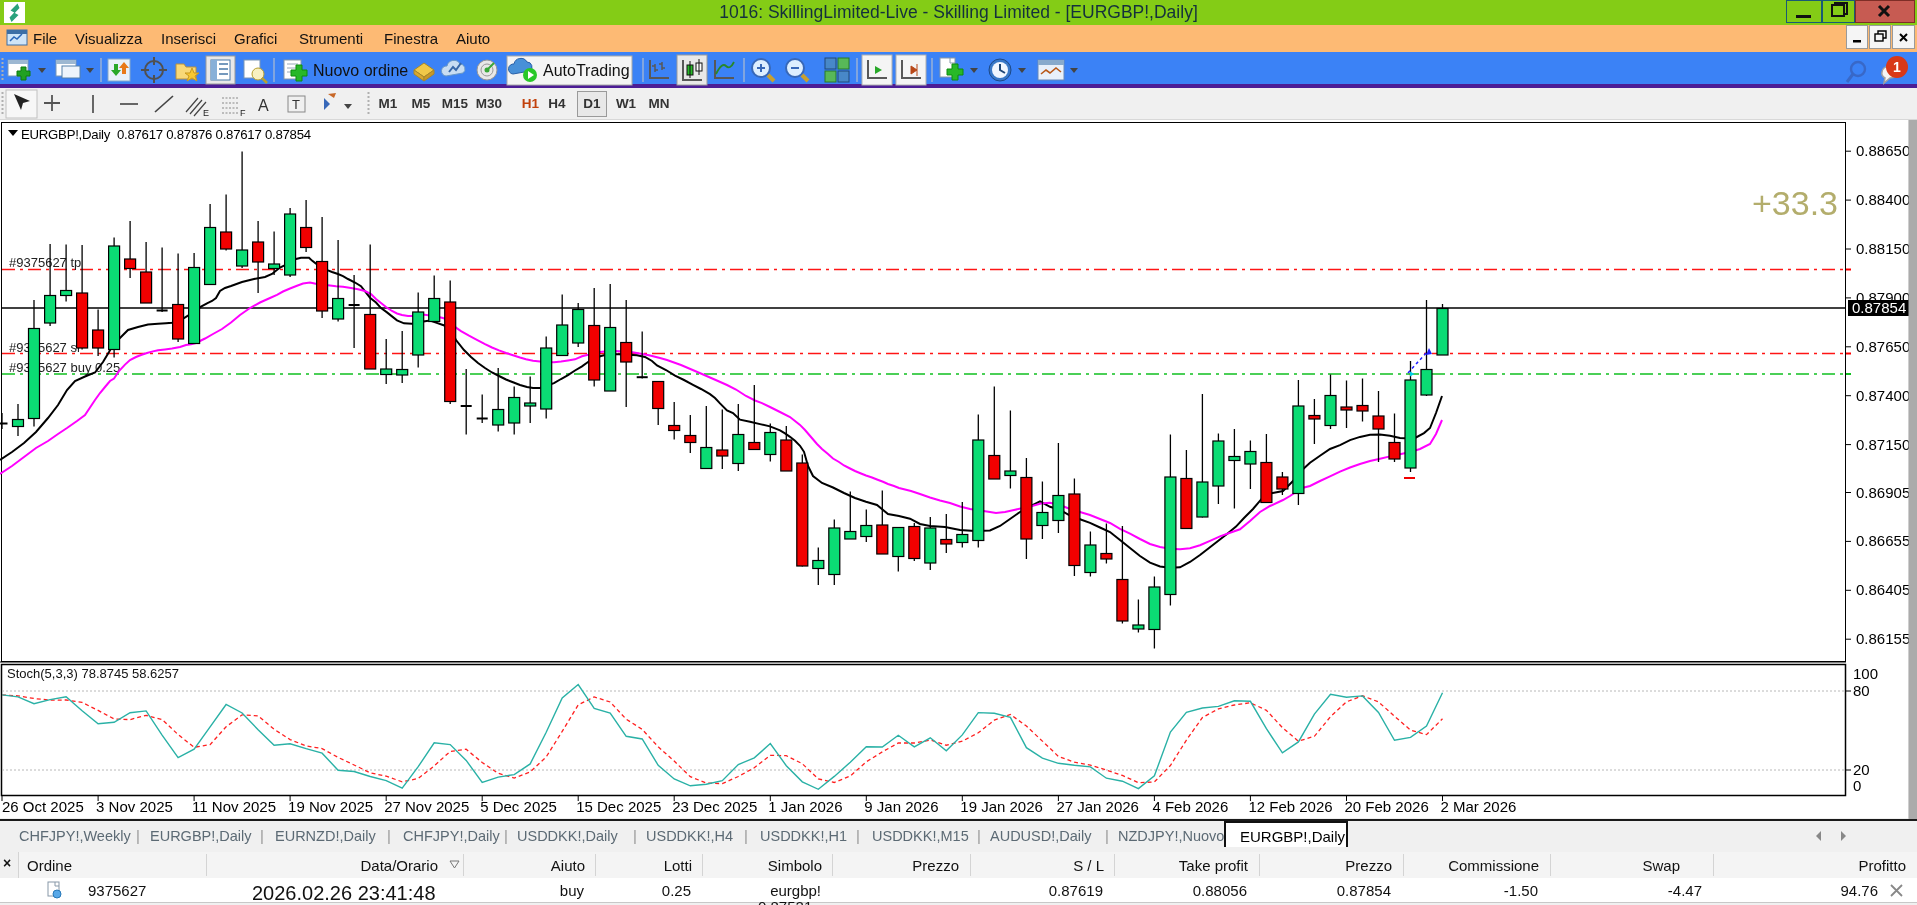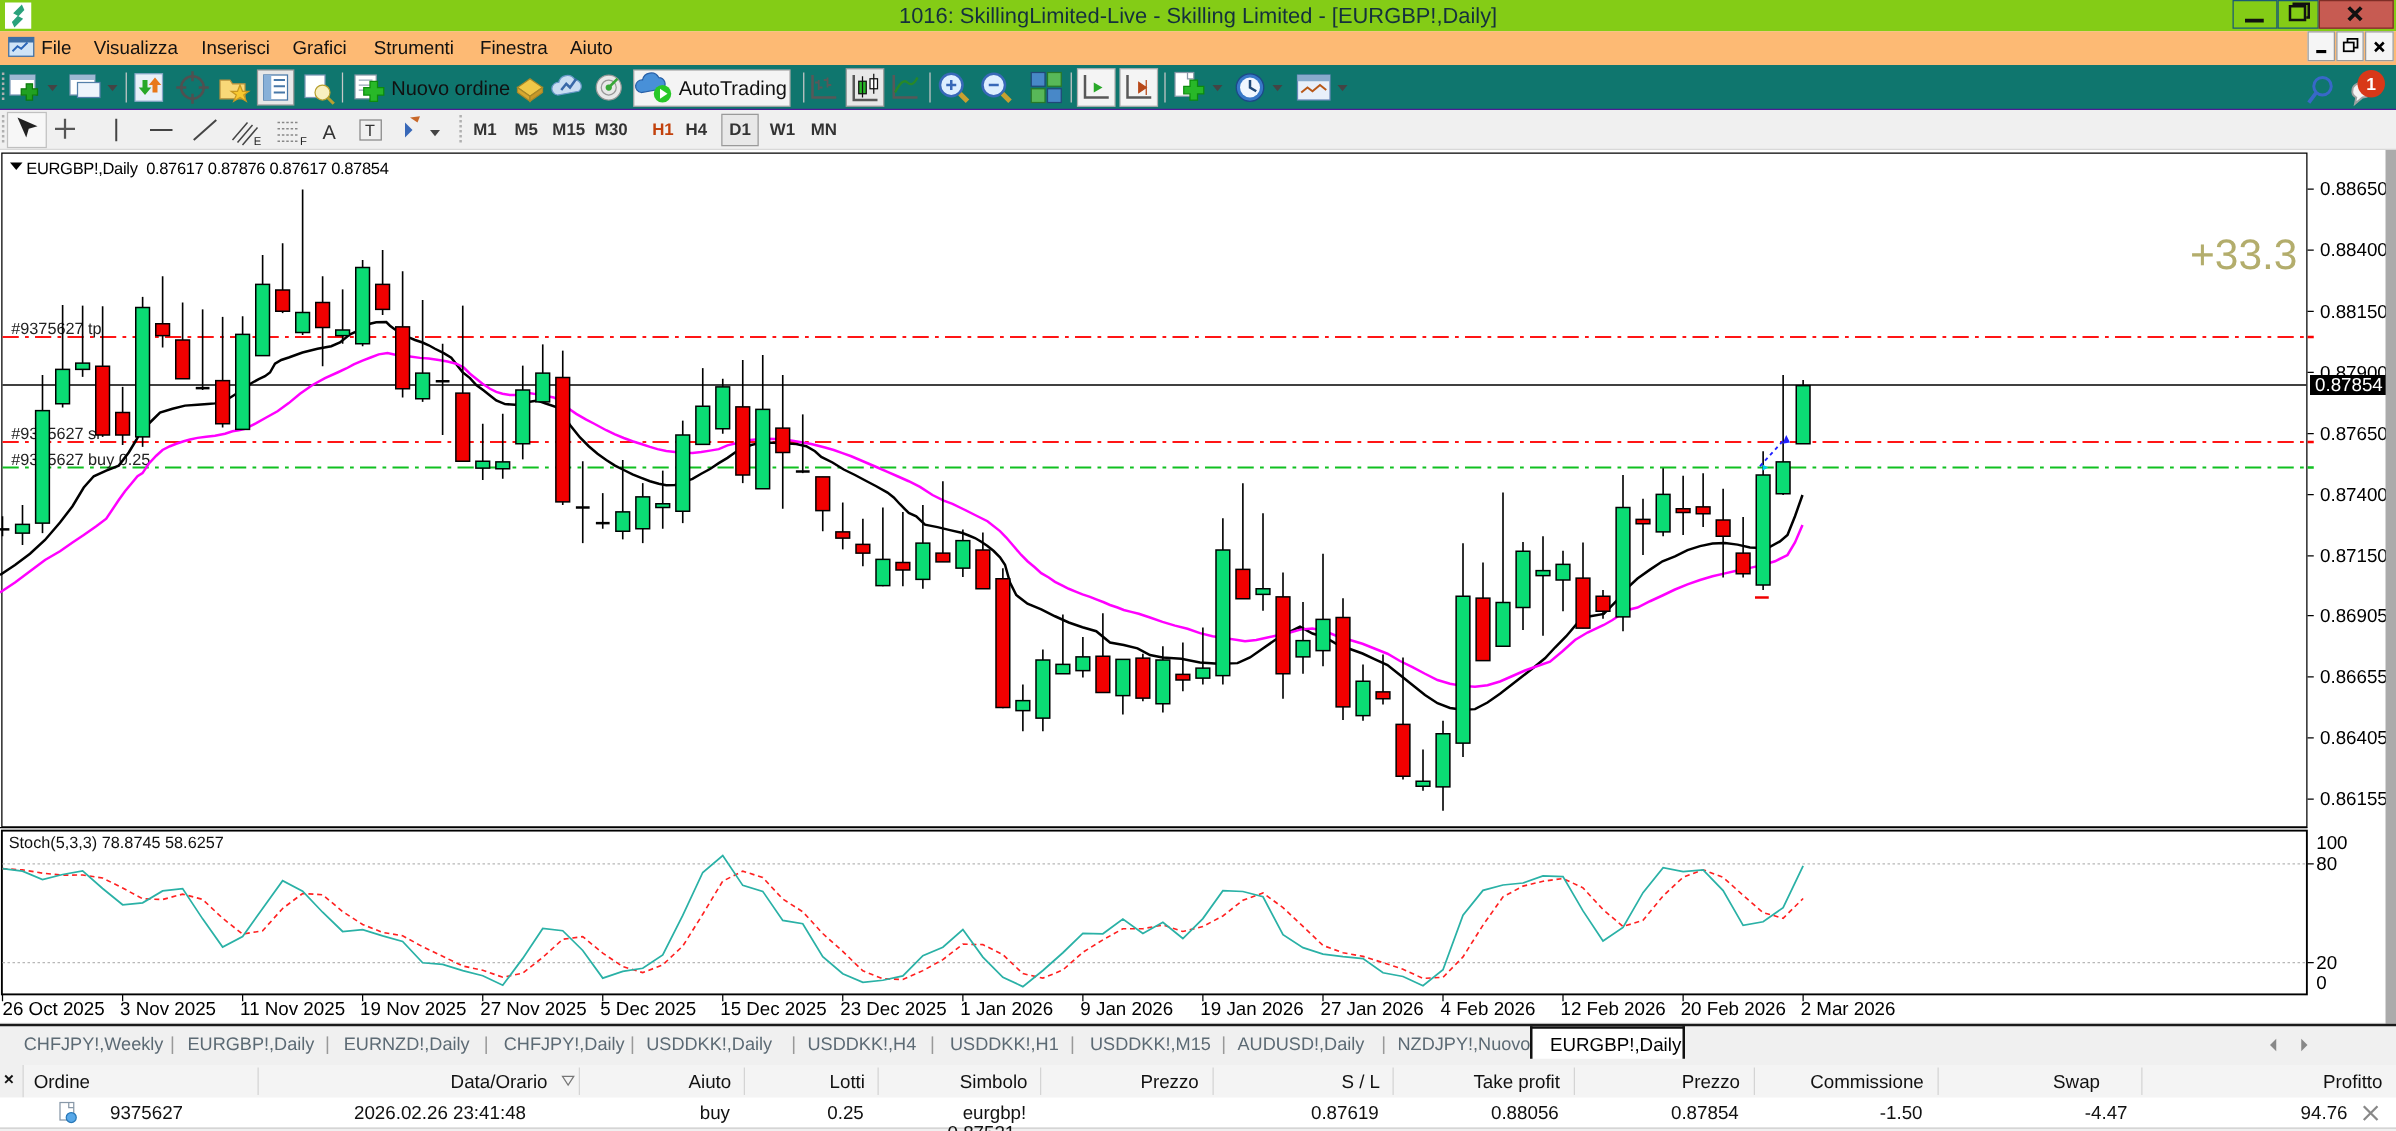--- a/index.html
+++ b/index.html
@@ -40,21 +40,21 @@
       </svg></div>
  <div class="abs" style="left:1869px;top:0px;width:22px;height:24px;background:#f5f5f5;border:1px solid #9a9a9a"><svg width="20" height="22">
         <rect x="5" y="8" width="8" height="7" fill="none" stroke="#000" stroke-width="1.4"></rect>
         <path d="M8 8 v-3 h8 v7 h-3" fill="none" stroke="#000" stroke-width="1.4"></path>
       </svg></div>
  <div class="abs" style="left:1892px;top:0px;width:23px;height:24px;background:#f5f5f5;border:1px solid #9a9a9a"><svg width="21" height="22">
         <path d="M7 8 l7 7 M14 8 l-7 7" stroke="#000" stroke-width="2"></path>
       </svg></div>
 </div>
 
-<div class="abs" style="left:0;top:52px;width:1917px;height:36px;background:#0f766e;border-bottom:1px solid #4c1d95">
+<div class="abs" style="left:0;top:52px;width:1917px;height:36px;background:#3b82f6;border-bottom:4px solid #4c1d95">
 <svg class="abs" style="left:0;top:0" width="1120" height="36">
  <line x1="2.5" y1="6" x2="2.5" y2="30" stroke="#b0b0b0" stroke-width="2" stroke-dasharray="2,2"></line>
 
  <rect x="8" y="8" width="20" height="16" fill="#fff" stroke="#7a96b5"></rect>
       <rect x="8" y="8" width="20" height="4" fill="#9db8d2"></rect>
  <path d="M21 15 h5 v4 h4 v5 h-4 v4 h-5 v-4 h-4 v-5 h4 z" fill="#21a121" stroke="#0c7a0c"></path>
  <path d="M38 16 l8 0 l-4 5 z" fill="#444"></path>
 
  <rect x="56" y="8" width="20" height="16" fill="#fff" stroke="#7a96b5"></rect>
       <rect x="56" y="8" width="20" height="4" fill="#9db8d2"></rect>
@@ -530,21 +530,21 @@
       <div class="abs" style="left:1239.7px;top:2px;width:1px;height:22px;background:#d4d4d4"></div>
       <div class="abs" style="left:1383.5px;top:2px;width:1px;height:22px;background:#d4d4d4"></div>
       <div class="abs" style="left:1530.7px;top:2px;width:1px;height:22px;background:#d4d4d4"></div>
       <div class="abs" style="left:1694.0px;top:2px;width:1px;height:22px;background:#d4d4d4"></div>
   <svg class="abs" style="left:429px;top:7px" width="16" height="12">
         <path d="M2 2 h9 l-4.5 7 z" fill="none" stroke="#777"></path>
       </svg>
  </div>
  <div class="abs" style="left:0px;top:31px;width:1917px;height:25px;background:#fff;border-bottom:1px solid #c8c8c8">
       <div class="abs" style="left:88px;top:4px;font-size:15px;color:#111">9375627</div>
-      <div class="abs" style="left:252px;top:4px;width:200px;text-align:center;font-size:15px;color:#111">2026.02.26 23:41:48</div>
+      <div class="abs" style="left:252px;top:4px;width:200px;text-align:left;font-size:20px;color:#111">2026.02.26 23:41:48</div>
       <div class="abs" style="left:384px;top:4px;width:200px;text-align:right;font-size:15px;color:#111">buy</div>
       <div class="abs" style="left:491px;top:4px;width:200px;text-align:right;font-size:15px;color:#111">0.25</div>
       <div class="abs" style="left:621px;top:4px;width:200px;text-align:right;font-size:15px;color:#111">eurgbp!</div>
       <div class="abs" style="left:758px;top:20px;width:200px;text-align:left;font-size:15px;color:#111">0.87521</div>
       <div class="abs" style="left:903px;top:4px;width:200px;text-align:right;font-size:15px;color:#111">0.87619</div>
       <div class="abs" style="left:1047px;top:4px;width:200px;text-align:right;font-size:15px;color:#111">0.88056</div>
       <div class="abs" style="left:1191px;top:4px;width:200px;text-align:right;font-size:15px;color:#111">0.87854</div>
       <div class="abs" style="left:1338px;top:4px;width:200px;text-align:right;font-size:15px;color:#111">-1.50</div>
       <div class="abs" style="left:1502px;top:4px;width:200px;text-align:right;font-size:15px;color:#111">-4.47</div>
       <div class="abs" style="left:1678px;top:4px;width:200px;text-align:right;font-size:15px;color:#111">94.76</div>

